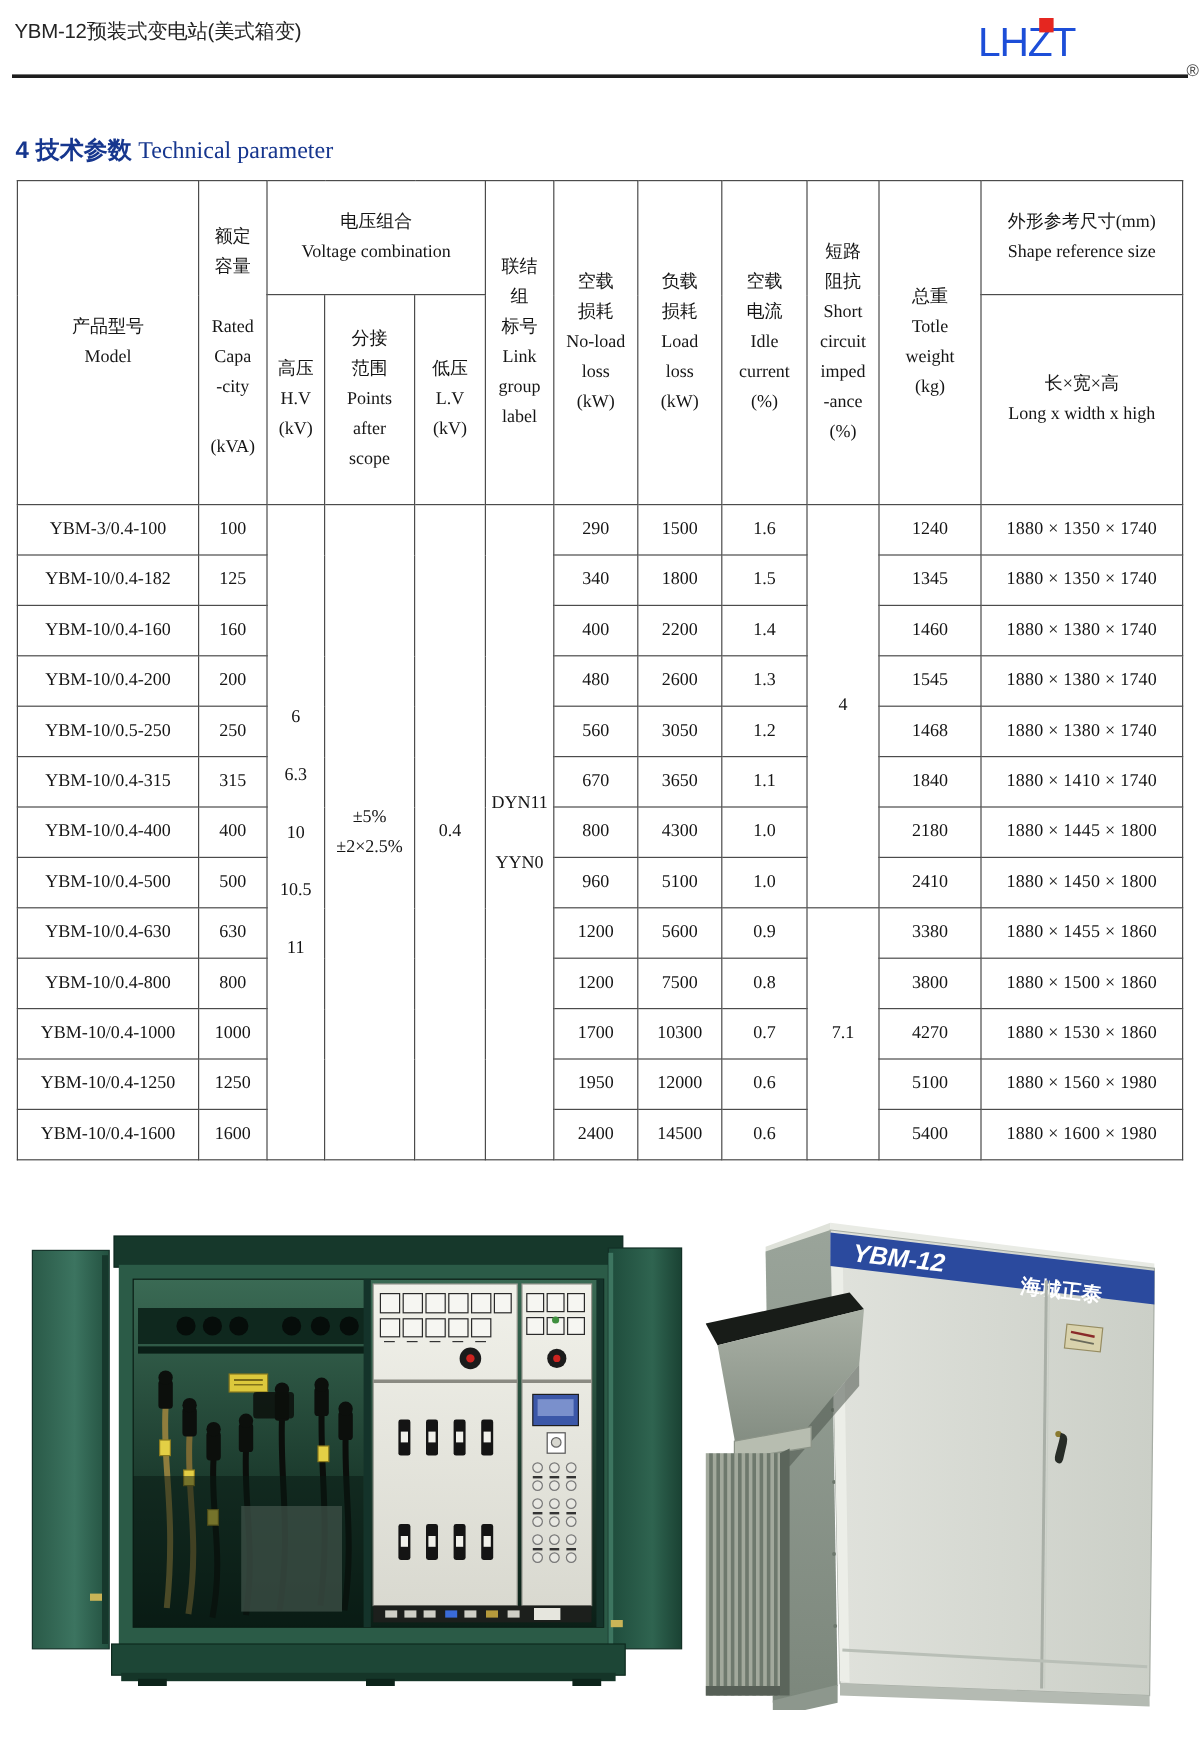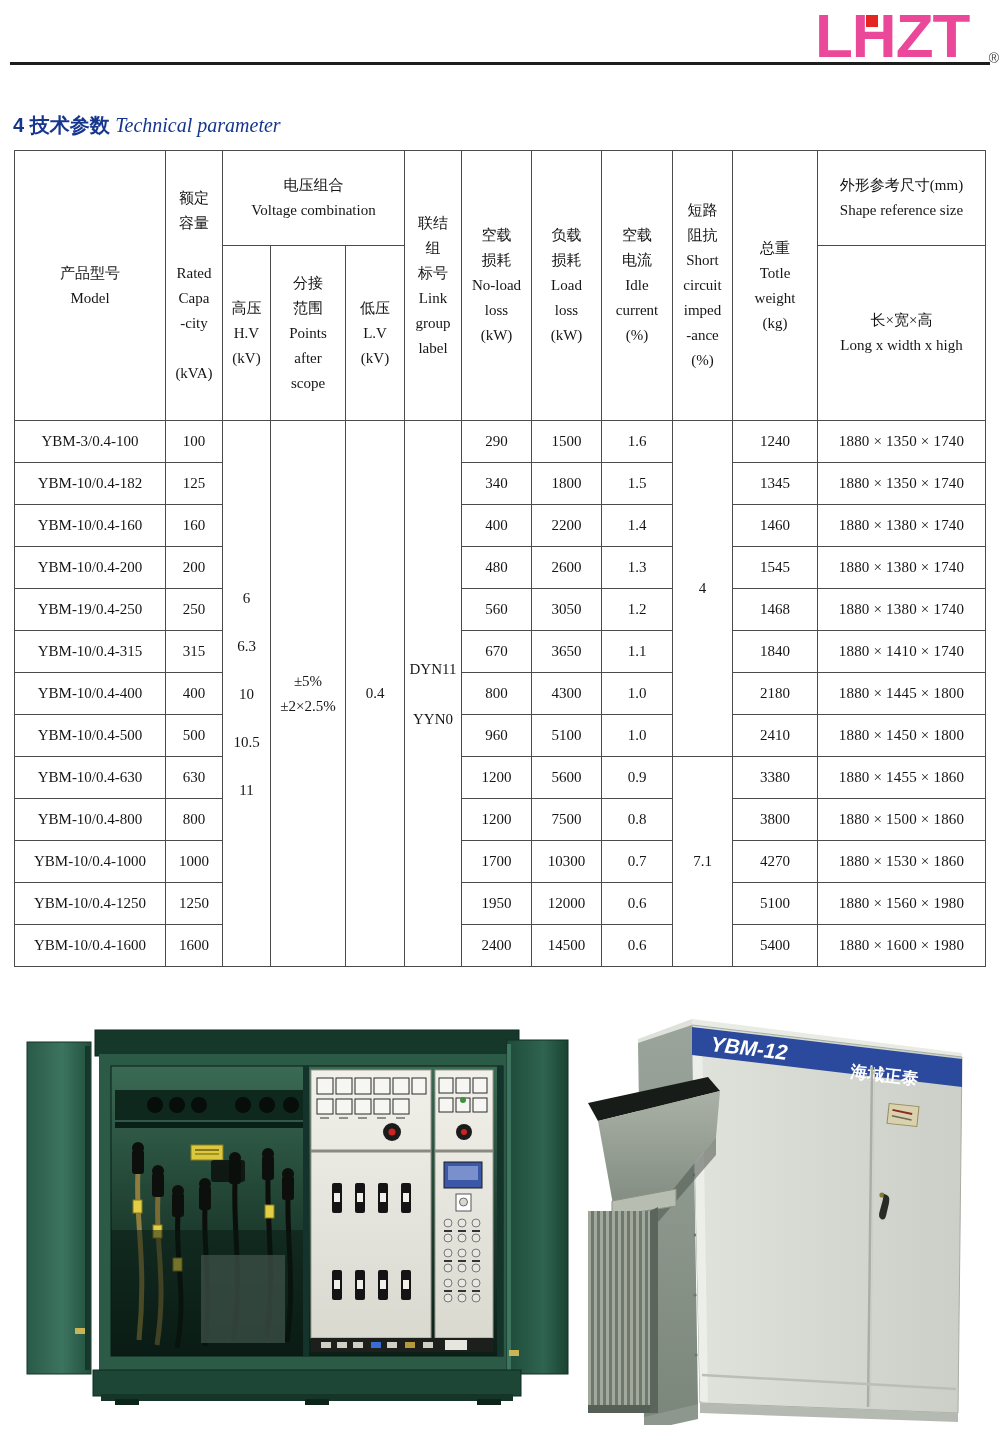--- a/index.html
+++ b/index.html
@@ -3,30 +3,30 @@
 <meta charset="utf-8">
 <style>
   html,body{margin:0;padding:0;background:#ffffff;}
   .page{position:relative;width:1000px;height:1454px;background:#fff;overflow:hidden;
         font-family:"Liberation Sans",sans-serif;color:#1c1c1c;}
 
   
   .titles{position:absolute;left:12px;top:16px;line-height:21px;font-size:17px;
           letter-spacing:-0.2px;color:#242424;}
   .logo{position:absolute;left:815px;top:14px;width:178px;height:46px;}
-  .logo-text{font-family:"Liberation Sans",sans-serif;font-weight:700;font-size:62px;
-             line-height:44px;color:#ec4899;letter-spacing:-1px;}
+  .logo-text{font-family:"Liberation Sans",sans-serif;font-weight:400;font-size:34px;
+             line-height:44px;color:#1d4ed8;letter-spacing:-1px;}
   .logo-red{position:absolute;left:51px;top:1px;width:12px;height:12px;background:#e52620;}
   .logo-reg{position:absolute;right:-6px;bottom:-6px;font-size:14px;color:#4a4a4a;font-weight:400;}
   .rule{position:absolute;left:10px;top:62px;width:980px;height:3px;background:#1d1d1d;}
 
   
   .section{position:absolute;left:13px;top:112px;font-size:20px;color:#16368e;}
   .section .num,.section .zh{font-weight:700;font-family:"Liberation Sans",sans-serif;}
-  .section .en{font-family:"Liberation Serif","DejaVu Serif",serif;font-weight:400;font-style:italic;}
+  .section .en{font-family:"Liberation Serif","DejaVu Serif",serif;font-weight:400;}
 
   
   table.t{position:absolute;left:14px;top:150px;width:971px;border-collapse:collapse;
           table-layout:fixed;font-family:"Liberation Serif","DejaVu Serif",serif;color:#151515;}
   table.t th,table.t td{border:1px solid #4b4b4b;text-align:center;vertical-align:middle;
           font-weight:400;padding:0;font-size:15px;}
   table.t th{line-height:25px;}
   .ml{white-space:pre-line;}
   td.hv-cell{line-height:48px;white-space:pre-line;}
   td.link-cell{line-height:50px;white-space:pre-line;}
@@ -39,20 +39,21 @@
   .photo-left{left:15px;top:1020px;width:555px;height:385px;}
   .photo-right{left:588px;top:1005px;width:400px;height:420px;}
   svg{display:block;}
 </style>
 </head>
 <body>
 
 <div class="page">
 
   <div class="titles">
+    <div>YBM-12预装式变电站(美式箱变)</div>
   </div>
   <div class="logo">
     <span class="logo-text">LHZT</span>
     <span class="logo-red"></span>
     <span class="logo-reg">®</span>
   </div>
   <div class="rule"></div>
 
   <div class="section">
     <span class="num">4</span>
@@ -182,21 +183,21 @@
       <tr style="height:42px">
         <td class="model-cell">YBM-10/0.4-200</td>
         <td>200</td>
         <td>480</td>
         <td>2600</td>
         <td>1.3</td>
         <td>1545</td>
         <td class="size-cell">1880 × 1380 × 1740</td>
       </tr>
       <tr style="height:42px">
-        <td class="model-cell">YBM-19/0.4-250</td>
+        <td class="model-cell">YBM-10/0.5-250</td>
         <td>250</td>
         <td>560</td>
         <td>3050</td>
         <td>1.2</td>
         <td>1468</td>
         <td class="size-cell">1880 × 1380 × 1740</td>
       </tr>
       <tr style="height:42px">
         <td class="model-cell">YBM-10/0.4-315</td>
         <td>315</td>

